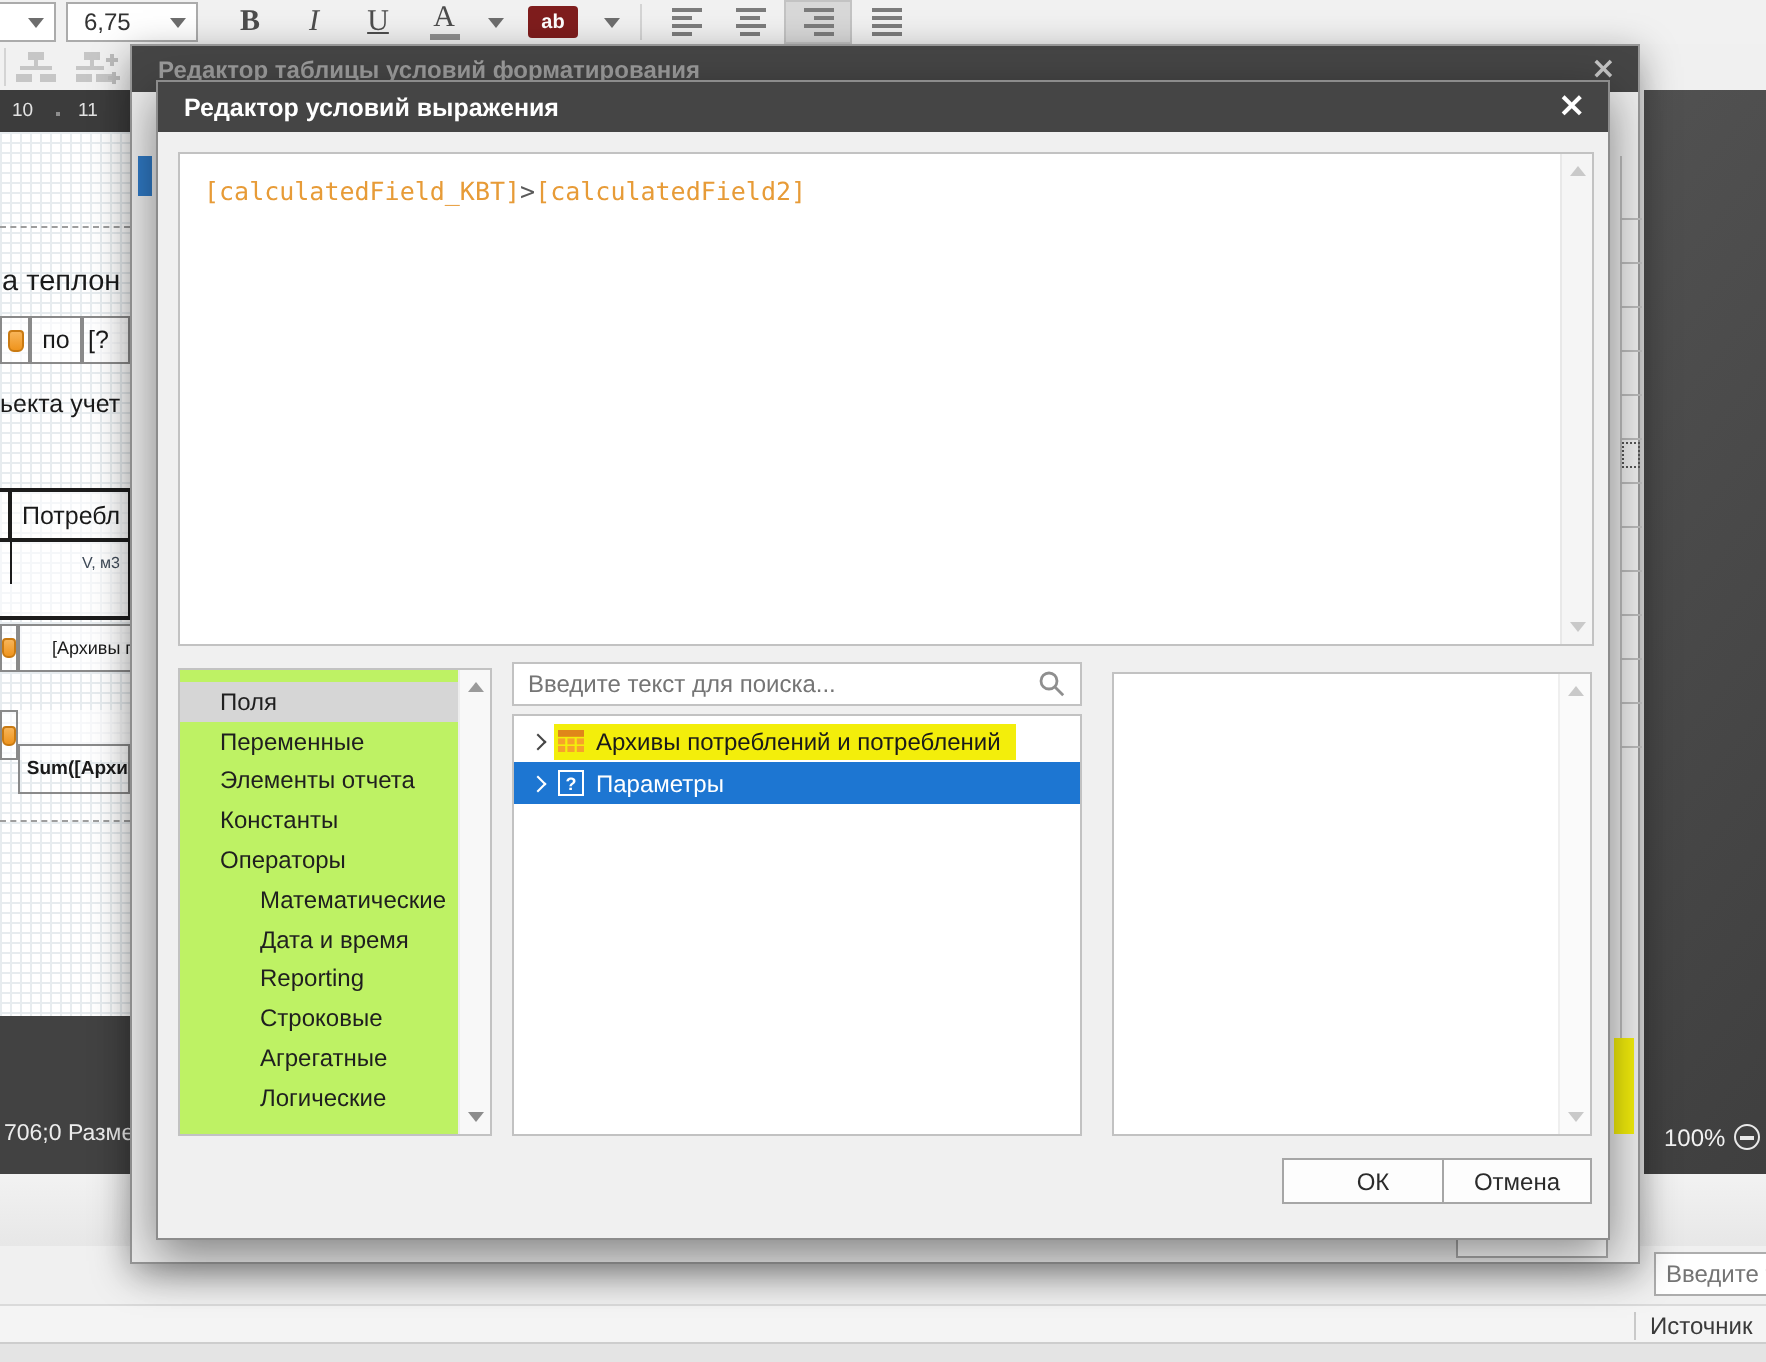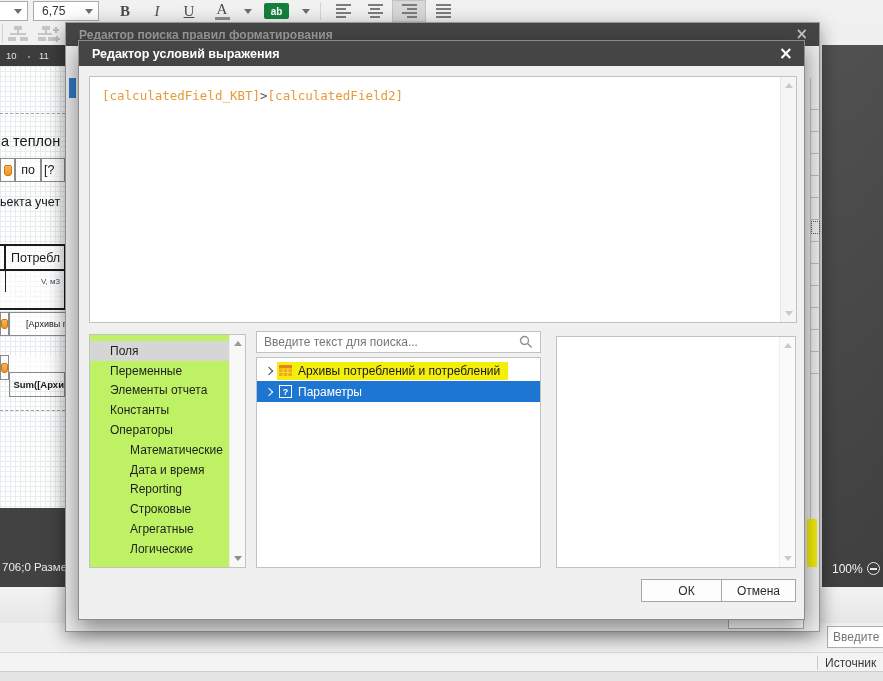--- a/index.html
+++ b/index.html
@@ -140,21 +140,21 @@
   <div class="abs fmt-btn" style="left:176px;width:26px;text-decoration:underline;">
     <span>U</span>
   </div>
   <div class="abs fmt-btn" style="left:208px;width:28px;flex-direction:column;">
     <span style="line-height:13px;">A</span>
     <span style="display:block;width:15px;height:3px;background:#8f8f8f;margin-top:1px;"></span>
   </div>
   <div class="abs albtn" style="left:240px;width:16px;">
     <span class="tri-d"></span>
   </div>
-  <div class="abs" style="left:264px;top:3px;width:25px;height:16px;background:#15803d;border-radius:2px;display:flex;align-items:center;justify-content:center;color:#fff;font-size:10px;font-weight:bold;">
+  <div class="abs" style="left:264px;top:3px;width:25px;height:16px;background:#7f1d1d;border-radius:2px;display:flex;align-items:center;justify-content:center;color:#fff;font-size:10px;font-weight:bold;">
     <span>ab</span>
   </div>
   <div class="abs albtn" style="left:298px;width:16px;">
     <span class="tri-d"></span>
   </div>
   <div class="abs vsep" style="left:320px;top:2px;height:18px;"></div>
 
   <div class="abs albtn" style="left:328px;width:30px;">
     <span class="bars">
         <i></i>
@@ -281,21 +281,21 @@
 <div class="abs band2"></div>
 <input class="abs filter-input" placeholder="Введите т" style="">
 <div class="abs hdr-row">
   <span class="abs" style="left:817px;top:3px;width:1px;height:14px;background:#c9c9c9;"></span>
   <span class="abs" style="left:825px;top:3px;font-size:12px;color:#3a3a3a;">Источник</span>
 </div>
 <div class="abs band3"></div>
 
 <div class="abs dlg-outer">
   <div class="tbar">
-    <span>Редактор поиска правил форматирования</span>
+    <span>Редактор таблицы условий форматирования</span>
     <span class="closex">×</span>
   </div>
   <div class="abs sliver-blue"></div>
   <div class="abs grid-vline"></div>
   <div class="abs grid-ticks"></div>
   <div class="abs dotcell"></div>
   <div class="abs grid-vline2"></div>
   <div class="abs ycell"></div>
   <div class="abs partialbtn"></div>
 </div>

